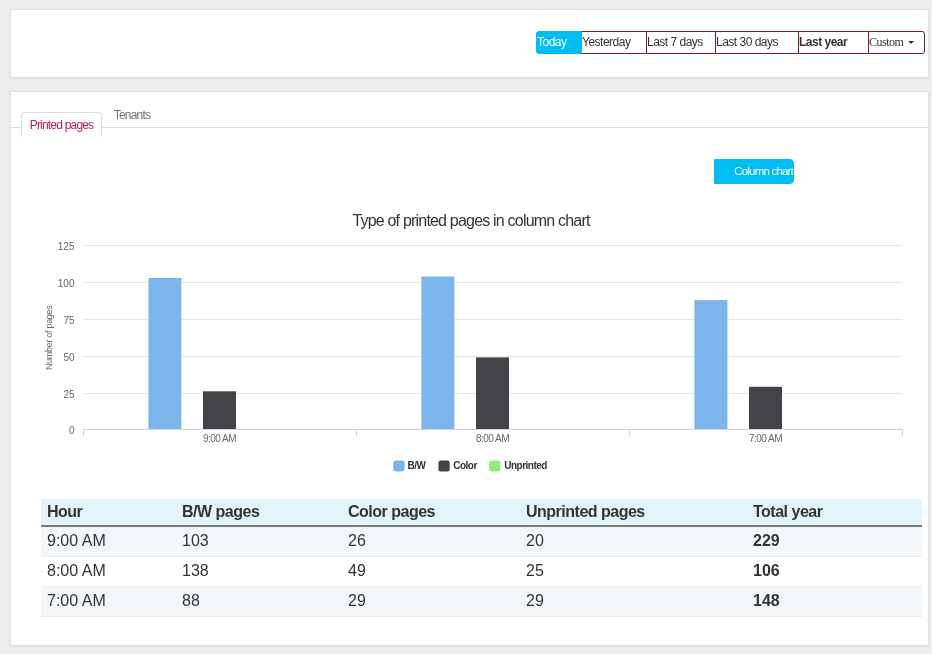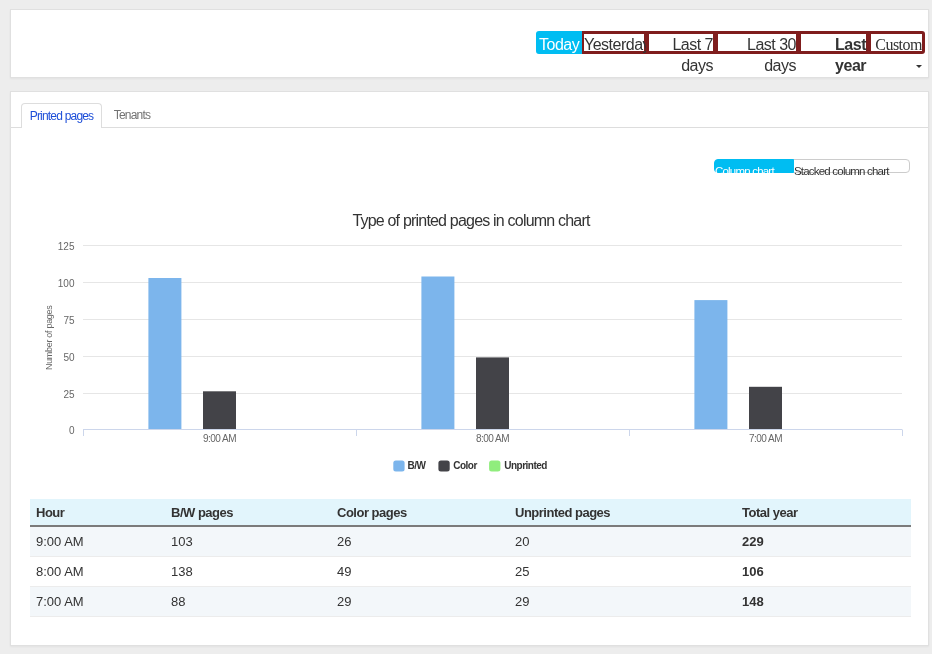--- a/index.html
+++ b/index.html
@@ -5,48 +5,48 @@
 * { box-sizing: border-box; margin:0; padding:0; }
 html,body { width:932px; height:654px; overflow:hidden; }
 body { background:#ededed; font-family:"Liberation Sans",sans-serif; position:relative; }
 .panel { position:absolute; background:#fff; border:1px solid #e0e0e0; box-shadow:0 1px 2px rgba(0,0,0,.05); }
 #p1 { left:10px; top:9px; width:919px; height:69px; }
 #p2 { left:10px; top:91px; width:919px; height:555px; }
 
 
 .btngroup { position:absolute; top:21px; left:525px; display:flex; }
 .btngroup .btn {
-  height:23px; border:3px solid #7f1d1d; background:#fff; color:#333;
-  font-size:16px; letter-spacing:-0.5px; line-height:21px; text-align:right; margin-left:-1px;
+  height:23px; border:1px solid #7f1d1d; background:#fff; color:#333;
+  font-size:12px; letter-spacing:-0.5px; line-height:21px; text-align:left; margin-left:-1px;
   position:relative;
 }
 .btngroup .btn:first-child { margin-left:0; border-radius:3px 0 0 3px; }
 .btngroup .btn:last-child { border-radius:0 3px 3px 0;font-family:Liberation Serif, serif; }
 .btn.active { background:#00bdf2; border-color:#00bdf2; color:#fff; z-index:2; }
 .caret { display:inline-block; width:0; height:0; border-left:3.5px solid transparent;
   border-right:3.5px solid transparent; border-top:3.5px solid #333; vertical-align:middle; margin-left:2px; margin-top:-2px; }
 
 
 .tabrow { position:absolute; left:0; right:0; top:11px; height:25px; border-bottom:1px solid #ddd; }
-.tab-active { position:absolute; left:10px; top:0; width:81px; height:25px; background:#fff;
+.tab-active { position:absolute; left:10px; top:9px; width:81px; height:25px; background:#fff;
   border:1px solid #ddd; border-bottom:none; border-radius:4px 4px 0 0;
-  font-size:12px; letter-spacing:-0.8px; color:#1d4ed8; text-align:center; line-height:24px; z-index:3; }
+  font-size:12px; letter-spacing:-0.8px; color:#be185d; text-align:center; line-height:24px; z-index:3; }
 .tab-link { position:absolute; top:0; height:24px; font-size:12px; letter-spacing:-0.8px; color:#737373; line-height:24px; text-align:center; }
 
 
 .charttoggle { position:absolute; top:67px; left:703px; display:flex; }
-.charttoggle .btn { height:14px; border:1px solid #ccc; background:#fff; color:#333;
-  font-size:11.5px; letter-spacing:-0.8px; line-height:22px; text-align:left; margin-left:-1px; }
+.charttoggle .btn { height:25px; border:1px solid #ccc; background:#fff; color:#333;
+  font-size:11.5px; letter-spacing:-0.8px; line-height:22px; text-align:right; margin-left:-1px; }
 .charttoggle .btn:first-child { margin-left:0; border-radius:4px 0 0 4px; }
 .charttoggle .btn:last-child { border-radius:0 4px 4px 0; }
 .charttoggle .btn.active, .btngroup .btn.active { background:#00bdf2; border-color:#00bdf2; color:#fff; }
 
 
-table.data { position:absolute; left:19px; top:407px; width:881px; border-collapse:collapse;
-  font-size:13px; color:#333; table-layout:fixed; }
+table.data { position:absolute; left:30px; top:407px; width:881px; border-collapse:collapse;
+  font-size:16px; color:#333; table-layout:fixed; }
 table.data th { background:#e2f5fc; font-weight:bold; letter-spacing:-0.5px; text-align:left; height:27px;
   border-bottom:2px solid #7b7b7b; padding:0 0 0 6px; }
 table.data td { height:30px; padding:0 0 0 6px; border-bottom:1px solid #ececec; }
 table.data tr.odd td { background:#f3f7fa; }
 table.data td.b { font-weight:bold; }
 </style>
 </head>
 <body>
 
 <div class="panel" id="p1">
@@ -61,21 +61,20 @@
 </div>
 
 <div class="panel" id="p2">
   <div class="tabrow">
     <div class="tab-active">Printed pages</div>
     <div class="tab-link" style="left:91px; width:60px;">Tenants</div>
   </div>
 
   <div class="charttoggle">
     <div class="btn active" style="width:80px;">Column chart</div>
-    <div class="btn" style="width:117px;">Stacked column chart</div>
   </div>
 
   <svg width="881" height="290" viewBox="0 0 881 290" style="position:absolute; left:19px; top:109px;">
     <text x="441" y="24.5" text-anchor="middle" font-size="16" letter-spacing="-0.8" fill="#333333">Type of printed pages in column chart</text>
 
     <g stroke="#e6e6e6" stroke-width="1">
       <line x1="53" y1="44.5" x2="872" y2="44.5"></line>
       <line x1="53" y1="81.5" x2="872" y2="81.5"></line>
       <line x1="53" y1="118.5" x2="872" y2="118.5"></line>
       <line x1="53" y1="155.5" x2="872" y2="155.5"></line>

